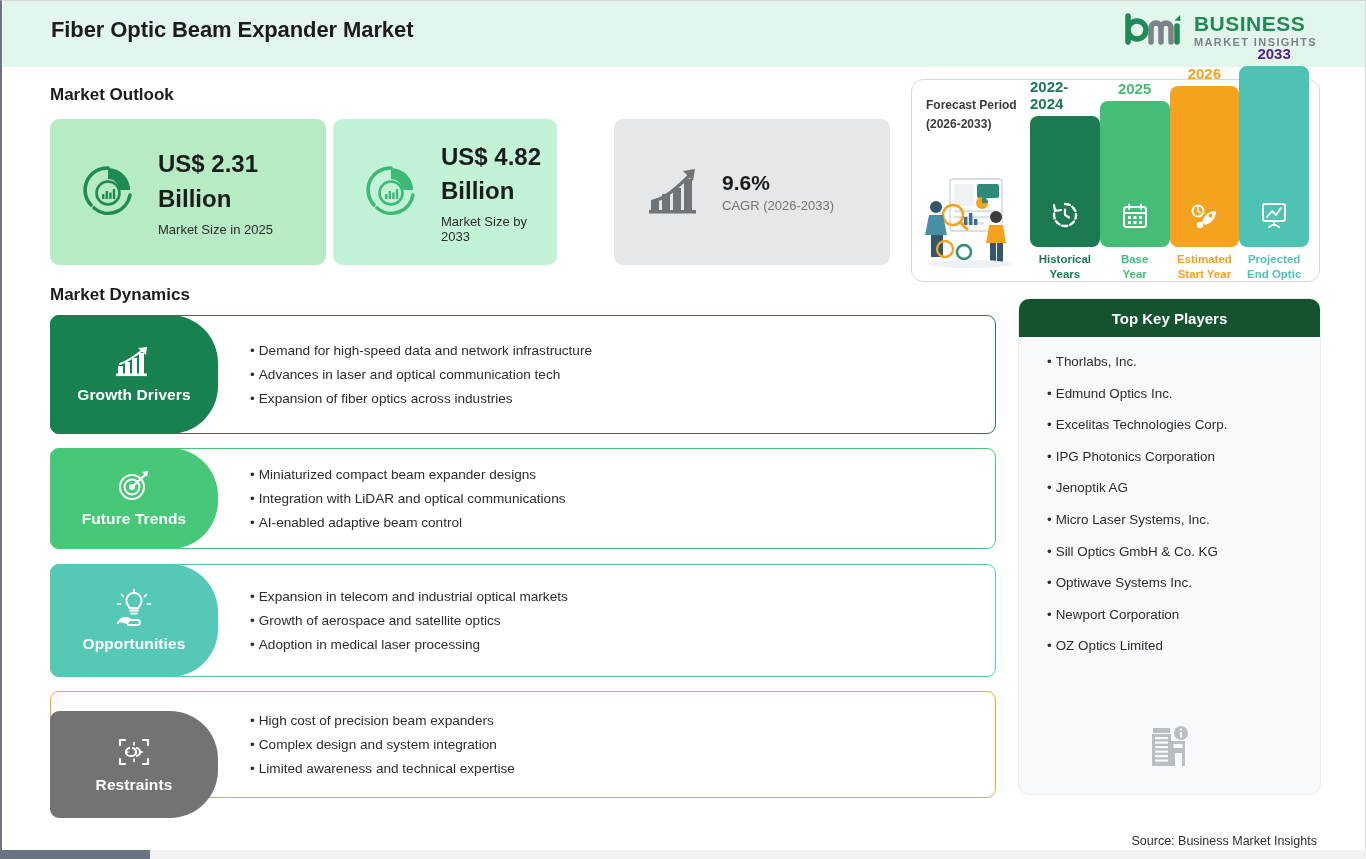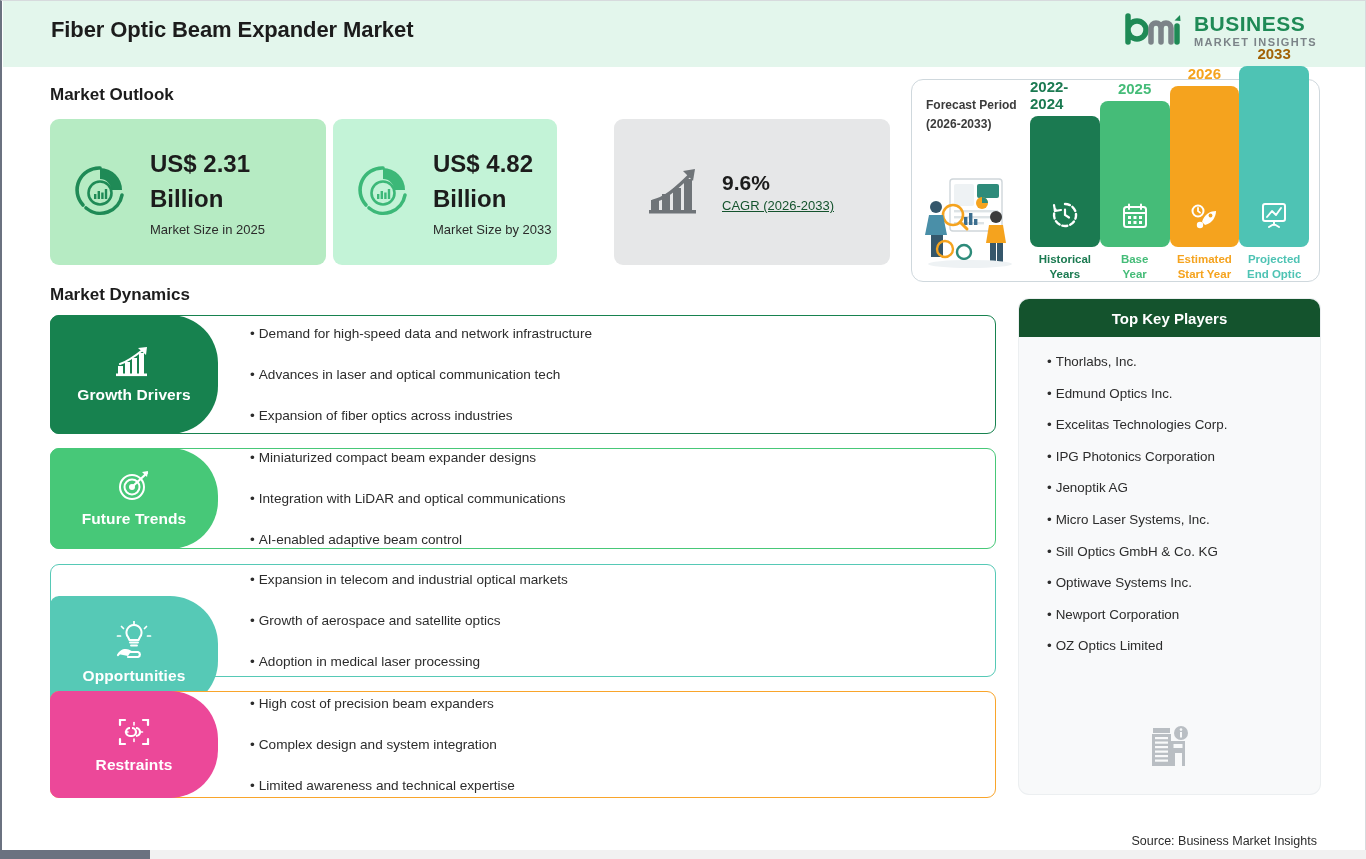--- a/index.html
+++ b/index.html
@@ -41,32 +41,32 @@
   
   .section-title {
     position: absolute; font-size: 17px; font-weight: bold; color: #1c1c1c;
   }
   #outlook-title { left: 48px; top: 84px; }
   #dynamics-title { left: 48px; top: 284px; }
 
   
   .stat-card {
     position: absolute; top: 118px; height: 146px; border-radius: 9px;
-    display: flex; align-items: center; padding-left: 22px; gap: 22px;
+    display: flex; align-items: center; padding-left: 30px; gap: 22px;
   }
   #stat-card-0 { left: 48px;  width: 276px; background: #b6ebc3; }
   #stat-card-1 { left: 331px; width: 224px; background: #c3f3d7; }
   #stat-card-2 { left: 612px; width: 276px; background: #e6e7e8; padding-left: 34px; gap: 16px; }
   .stat-text { display: flex; flex-direction: column; }
   .stat-value {
     font-size: 24px; font-weight: bold; color: #1c1c1c; line-height: 1.42;
   }
   .stat-value-small { font-size: 21px; font-weight: bold; color: #1c1c1c; }
   .stat-label { font-size: 13px; color: #2b2b2b; margin-top: 6px; }
-  .stat-label-tight { font-size: 13px; color: #14532d; margin-top: 3px; text-decoration: underline; }
+  .stat-label-tight { font-size: 13px; color: #737373; margin-top: 3px; }
 
   
   .forecast {
     position: absolute; left: 909px; top: 78px; width: 409px; height: 203px;
     border: 1.5px solid #cfd8dd; border-radius: 12px; background: #fff;
   }
   .fc-head { position: absolute; left: 14px; top: 16px; }
   .fc-head div { font-size: 12px; font-weight: bold; color: #3b3b3b; line-height: 1.55; }
   .fc-illus { position: absolute; left: 8px; bottom: 8px; }
   .fc-bars {
@@ -90,21 +90,21 @@
   .dyn-label {
     position: absolute; left: 0; top: 0; width: 168px; height: 100%;
     border-radius: 9px 48px 48px 9px;
     display: flex; flex-direction: column; align-items: center; justify-content: center; gap: 4px;
   }
   .dyn-label-text {
     font-size: 15.5px; font-weight: bold; color: #ffffff; letter-spacing: 0.1px;
   }
   .dyn-bullets {
     position: absolute; left: 200px; top: 0; right: 14px; height: 100%;
-    display: flex; flex-direction: column; justify-content: center; gap: 26px;
+    display: flex; flex-direction: column; justify-content: center; gap: 9px;
   }
   .dyn-bullet { font-size: 13.6px; color: #2c2c2c; }
   .dyn-bullet .dot { color: #2c2c2c; margin-right: 4px; }
 
   
   .players {
     position: absolute; left: 1017px; top: 298px; width: 301px; height: 495px;
     border-radius: 10px; background: #f8f9fa; overflow: hidden;
     box-shadow: 0 0 0 1px #eceff1;
   }
@@ -312,21 +312,21 @@
             </svg>
           </span>
         </div>
         <span class="fc-cap" id="fcc2" style="color: rgb(245, 163, 30);">
           <span>Estimated</span><br>
           <span>Start Year</span>
         </span>
       </div>
 
       <div class="fc-col">
-        <span class="fc-year" id="fcy3" style="color: #a16207;">2033</span>
+        <span class="fc-year" id="fcy3" style="color: #4c1d95;">2033</span>
         <div class="fc-bar" id="fcb3" style="background: rgb(78, 195, 180); height: 181px;">
           <span>
             <svg width="28" height="28" viewBox="0 0 28 28">
               <rect x="3" y="3" width="22" height="17" rx="2" fill="none" stroke="#fff" stroke-width="2"></rect>
               <path d="M7 16 L12 10 L16 14 L21 7" fill="none" stroke="#fff" stroke-width="1.9" stroke-linecap="round" stroke-linejoin="round"></path>
               <path d="M14 20 V24 M9 26 L14 23 L19 26" stroke="#fff" stroke-width="1.9" stroke-linecap="round" fill="none"></path>
             </svg>
           </span>
         </div>
         <span class="fc-cap" id="fcc3" style="color: rgb(78, 195, 180);">
@@ -381,21 +381,21 @@
     </div>
     <div class="dyn-bullets">
       <div class="dyn-bullet"><span class="dot">•</span><span>Miniaturized compact beam expander designs</span></div>
       <div class="dyn-bullet"><span class="dot">•</span><span>Integration with LiDAR and optical communications</span></div>
       <div class="dyn-bullet"><span class="dot">•</span><span>AI-enabled adaptive beam control</span></div>
     </div>
   </div>
 
   <div class="dyn-row" id="dyn-row-2" style="top:563px;height:113px;">
     <div class="dyn-box" id="dyn-box-2" style="border-color: rgb(86, 201, 182);"></div>
-    <div class="dyn-label" id="dyn-label-2" style="background: rgb(86, 201, 182); margin-top: 32px;">
+    <div class="dyn-label" id="dyn-label-2" style="background: rgb(86, 201, 182);">
       <span>
         <svg width="40" height="38" viewBox="0 0 40 38">
           <path d="M20 4 A7.5 7.5 0 0 1 26 16 L24.5 19 h-9 L14 16 A7.5 7.5 0 0 1 20 4 Z" fill="none" stroke="#fff" stroke-width="2"></path>
           <path d="M16 21.5 h8 M17 24.5 h6" stroke="#fff" stroke-width="1.9" stroke-linecap="round"></path>
           <g stroke="#fff" stroke-width="1.7" stroke-linecap="round">
             <path d="M20 0.5 V3"></path>
               <path d="M7.5 5.5 L9.5 7.5"></path>
               <path d="M32.5 5.5 L30.5 7.5"></path>
             <path d="M3.5 15 H6.5"></path>
               <path d="M36.5 15 H33.5"></path>
@@ -408,21 +408,21 @@
     </div>
     <div class="dyn-bullets">
       <div class="dyn-bullet"><span class="dot">•</span><span>Expansion in telecom and industrial optical markets</span></div>
       <div class="dyn-bullet"><span class="dot">•</span><span>Growth of aerospace and satellite optics</span></div>
       <div class="dyn-bullet"><span class="dot">•</span><span>Adoption in medical laser processing</span></div>
     </div>
   </div>
 
   <div class="dyn-row" id="dyn-row-3" style="top:690px;height:107px;">
     <div class="dyn-box" id="dyn-box-3" style="border-color: rgb(249, 165, 43);"></div>
-    <div class="dyn-label" id="dyn-label-3" style="background: #ec4899;">
+    <div class="dyn-label" id="dyn-label-3" style="background: #737373; margin-top: 20px;">
       <span>
         <svg width="34" height="32" viewBox="0 0 34 32">
           <g fill="none" stroke="#fff" stroke-width="2.2" stroke-linecap="round">
             <path d="M3 9 V4 H8"></path>
               <path d="M26 4 H31 V9"></path>
               <path d="M31 23 V28 H26"></path>
               <path d="M8 28 H3 V23"></path>
           </g>
           <path d="M13 12 a4 4 0 0 0 0 8 h2 a4 4 0 0 0 0 -8" fill="none" stroke="#fff" stroke-width="2.2"></path>
           <path d="M19 12 a4 4 0 0 1 0 8" fill="none" stroke="#fff" stroke-width="2.2"></path>

